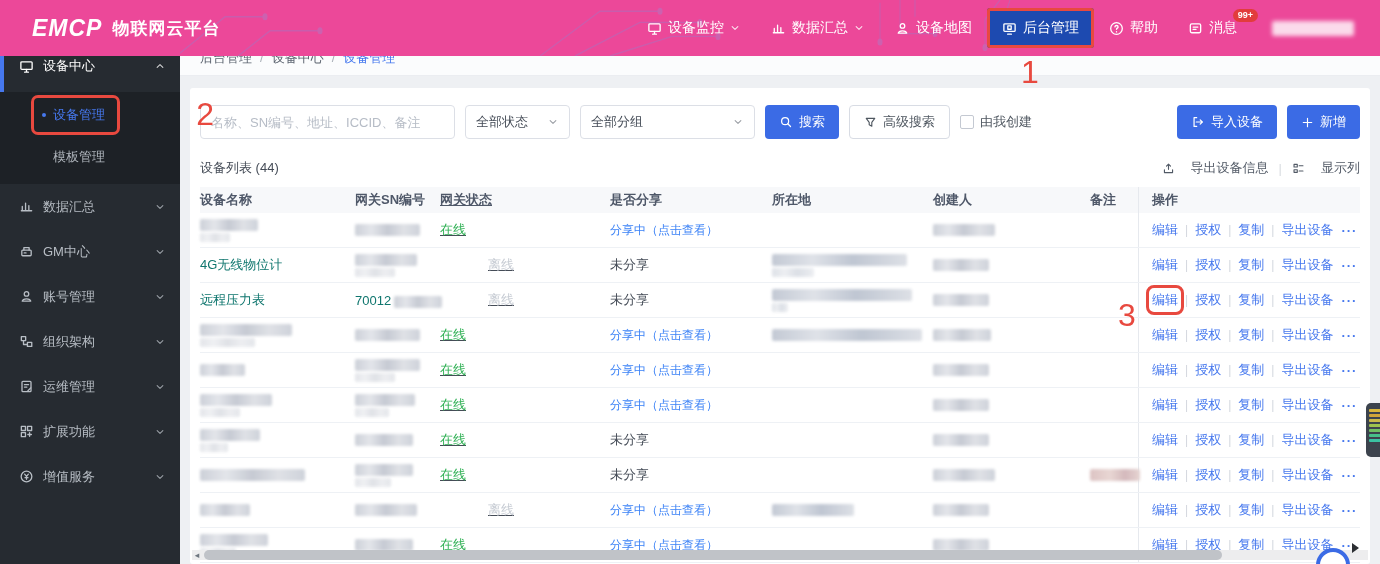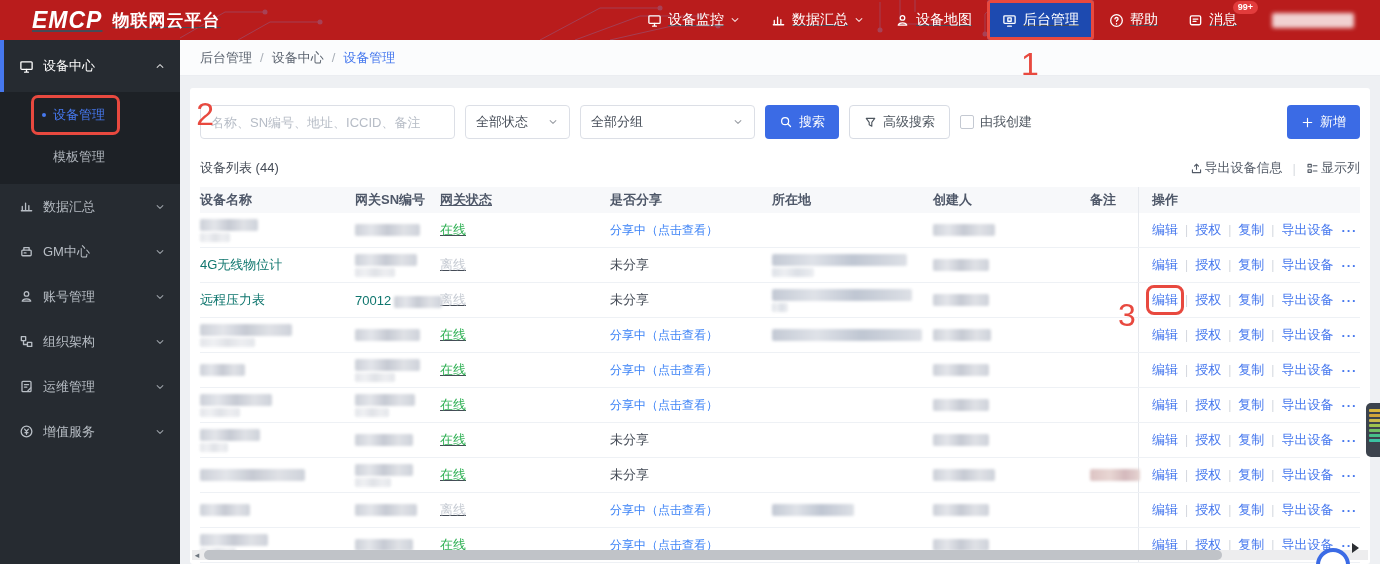--- a/index.html
+++ b/index.html
@@ -1,22 +1,22 @@
 <!DOCTYPE html>
 <html><head>
 <meta charset="utf-8">
 <style>
   html,body{margin:0;padding:0;background:#dfe2e6;}
   *{box-sizing:border-box;}
   .app{position:relative;width:1380px;height:564px;overflow:hidden;background:#eef0f3;
        font-family:"Liberation Sans","DejaVu Sans",sans-serif;color:#454c57;}
 
   
-  .topbar{position:absolute;left:0;top:0;width:1380px;height:40px;background:#b91c1c;
-          display:flex;align-items:center;z-index:30;overflow:visible;text-decoration:underline;}
+  .topbar{position:absolute;left:0;top:0;width:1380px;height:56px;background:#ec4899;
+          display:flex;align-items:center;z-index:30;overflow:visible;}
   .circuit{position:absolute;left:0;top:0;width:100%;height:100%;opacity:.28;pointer-events:none;}
   .logo-wrap{display:flex;align-items:center;margin-left:32px;gap:10px;position:relative;z-index:2;}
   .logo{font-size:23px;font-weight:800;font-style:italic;letter-spacing:1px;color:#fff;}
   .brand{font-size:17px;font-weight:700;color:#fff;letter-spacing:1px;}
   .nav-items{margin-left:auto;display:flex;align-items:center;margin-right:6px;position:relative;z-index:2;}
   .nav-item{position:relative;display:flex;align-items:center;gap:6px;height:40px;padding:0 15px;
             color:#fff;font-size:14px;cursor:pointer;white-space:nowrap;}
   .nav-item.active{background:#1d4ab0;outline:3px solid #e8493f;outline-offset:-3px;border-radius:3px;}
   .nav-item .chev{margin-left:-1px;opacity:.85;}
   .badge{position:absolute;top:1px;right:-6px;background:#e23c3c;color:#fff;font-size:9px;font-weight:700;
@@ -68,37 +68,37 @@
   .btn.primary{background:#3b6be5;color:#fff;}
   .btn.ghost{background:#fff;color:#4f5760;border:1px solid #d8dce4;}
   .chk{display:flex;align-items:center;gap:6px;font-size:13px;color:#4f5760;cursor:pointer;}
   .chk .box{width:14px;height:14px;border:1px solid #c4c9d2;border-radius:2px;background:#fff;}
   .spacer{flex:1;}
 
   
   .list-head{display:flex;align-items:center;margin-top:20px;height:18px;}
   .list-title{font-size:13px;color:#454c57;}
   .list-tools{margin-left:auto;display:flex;align-items:center;gap:10px;font-size:13px;color:#525a66;}
-  .list-tools a{display:flex;align-items:center;gap:2px;cursor:pointer;color:#525a66;text-decoration:none;}
+  .list-tools a{display:flex;align-items:center;gap:16px;cursor:pointer;color:#525a66;text-decoration:none;}
   .list-tools .vsep{color:#d8dce0;}
 
   
   .table{margin-top:10px;}
   .t-header{display:flex;height:26px;align-items:center;background:#f7f8fa;}
   .t-header .tc{font-size:13px;font-weight:700;color:#4f5869;}
   .t-row{display:flex;height:35px;align-items:center;border-bottom:1px solid #eef1f5;}
   .tc{padding-right:8px;display:flex;flex-direction:column;justify-content:center;align-items:flex-start;gap:2px;}
   .c0{width:155px;}.c1{width:85px;}.c2{width:170px;text-decoration:underline;}.c3{width:162px;}
   .c4{width:161px;}.c5{width:157px;}.c6{width:48px;}
   .c7{width:222px;border-left:1px solid #e6e9ee;padding-left:13px;height:100%;
       flex-direction:row;align-items:center;justify-content:flex-start;gap:0;}
   .t-header .c7{height:26px;}
   .cell-text{font-size:13px;color:#0f766e;white-space:nowrap;}
   .status-online{font-size:13px;color:#2fb054;}
-  .status-offline{font-size:13px;color:#c6cbd3;}
+  .status-offline{font-size:13px;color:#c6cbd3;margin-left:48px;}
   .share-link{font-size:12px;color:#3b82f6;cursor:pointer;text-decoration:none;white-space:nowrap;}
   .share-none{font-size:13px;color:#454c57;}
   .snline{display:flex;align-items:flex-end;gap:3px;}
   .op-link{position:relative;font-size:13px;color:#4678ee;cursor:pointer;text-decoration:none;white-space:nowrap;}
   .op-link.boxed{outline:3px solid #e8493f;outline-offset:3px;border-radius:2px;}
   .op-sep{color:#d3d7de;margin:0 7px;font-size:12px;}
   .op-more{color:#4678ee;font-weight:700;letter-spacing:1px;margin-left:8px;cursor:pointer;font-size:13px;}
 
   
   .blob{display:block;height:12px;border-radius:2px;filter:blur(1.6px);
@@ -351,20 +351,39 @@
               <path d="M4.2 6.2 8 9.8l3.8-3.6"></path>
             </svg>
           </span>
     </div>
 
   </div>
   <div class="side-sec plain">
     <div class="side-top">
       <span class="icn ">
             <svg width="15" height="15" viewBox="0 0 16 16" fill="none" stroke="currentColor" stroke-width="1.4" stroke-linecap="round" stroke-linejoin="round">
+              <rect x="2.5" y="2.5" width="4.4" height="4.4"></rect>
+              <rect x="9.1" y="2.5" width="4.4" height="4.4"></rect>
+              <rect x="2.5" y="9.1" width="4.4" height="4.4"></rect>
+              <path d="M11.3 9.3v3.8M9.4 11.2h3.8"></path>
+            </svg>
+          </span>
+      <span>扩展功能</span>
+      <span class="icn chev">
+            <svg width="12" height="12" viewBox="0 0 16 16" fill="none" stroke="currentColor" stroke-width="1.4" stroke-linecap="round" stroke-linejoin="round">
+              <path d="M4.2 6.2 8 9.8l3.8-3.6"></path>
+            </svg>
+          </span>
+    </div>
+
+  </div>
+  <div class="side-sec plain">
+    <div class="side-top">
+      <span class="icn ">
+            <svg width="15" height="15" viewBox="0 0 16 16" fill="none" stroke="currentColor" stroke-width="1.4" stroke-linecap="round" stroke-linejoin="round">
               <circle cx="8" cy="8" r="5.7"></circle>
               <path d="M6 5.5l2 2.3 2-2.3M8 7.8v3.2M6.4 9.2h3.2"></path>
             </svg>
           </span>
       <span>增值服务</span>
       <span class="icn chev">
             <svg width="12" height="12" viewBox="0 0 16 16" fill="none" stroke="currentColor" stroke-width="1.4" stroke-linecap="round" stroke-linejoin="round">
               <path d="M4.2 6.2 8 9.8l3.8-3.6"></path>
             </svg>
           </span>
@@ -418,20 +437,28 @@
               <path d="M2.8 3h10.4L9.6 7.8v4.7l-3.2-1.6V7.8z"></path>
             </svg>
           </span>
         <span>高级搜索</span>
       </button>
       <label class="chk">
         <span class="box"></span>
         <span>由我创建</span>
       </label>
       <div class="spacer"></div>
+      <button class="btn primary">
+        <span class="icn">
+            <svg width="14" height="14" viewBox="0 0 16 16" fill="none" stroke="currentColor" stroke-width="1.4" stroke-linecap="round" stroke-linejoin="round">
+              <path d="M6.5 3H3.5v10h3M6 8h7M10.5 5.5 13 8l-2.5 2.5"></path>
+            </svg>
+          </span>
+        <span>导入设备</span>
+      </button>
       <button class="btn primary">
         <span class="icn">
             <svg width="13" height="13" viewBox="0 0 16 16" fill="none" stroke="currentColor" stroke-width="1.4" stroke-linecap="round" stroke-linejoin="round">
               <path d="M8 2.8v10.4M2.8 8h10.4"></path>
             </svg>
           </span>
         <span>新增</span>
       </button>
     </div>
 

